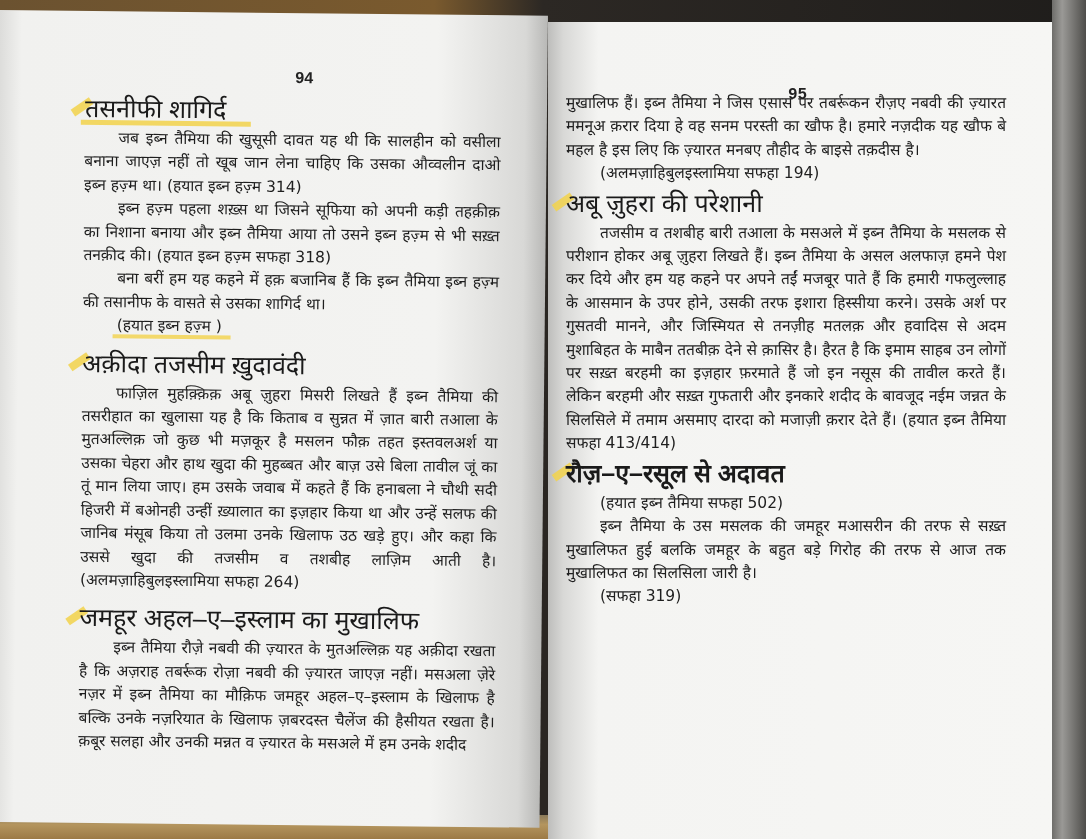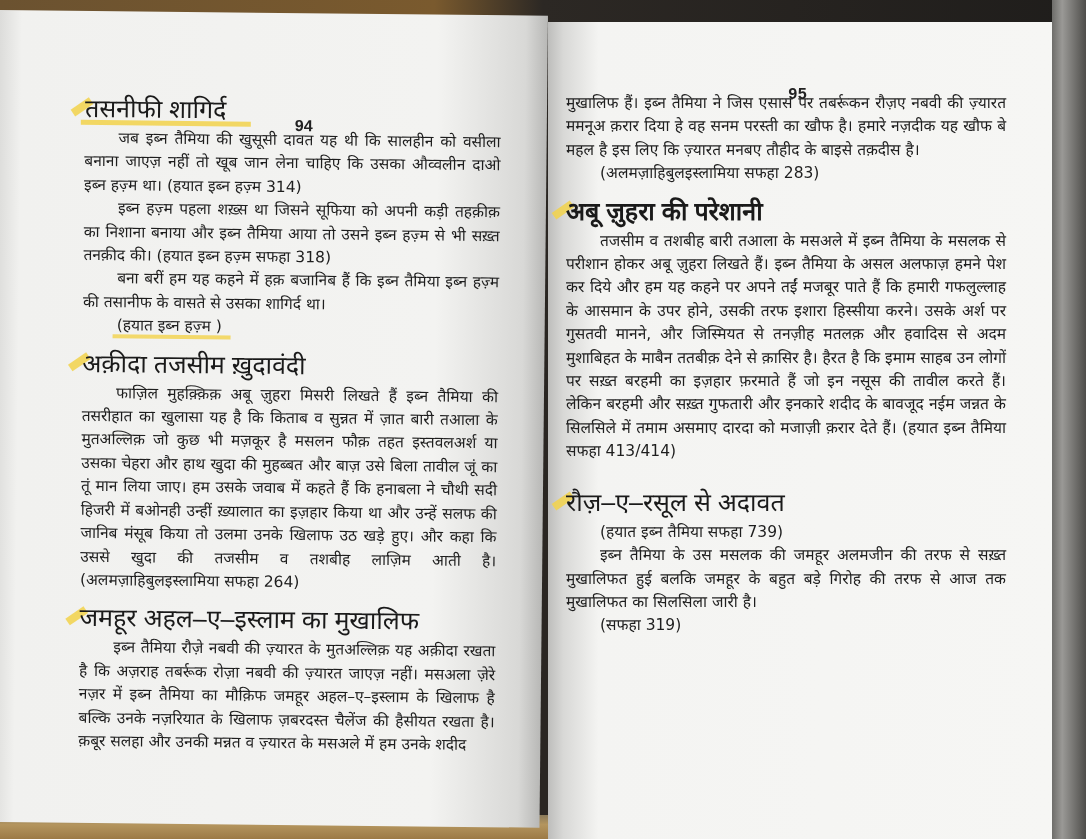--- a/index.html
+++ b/index.html
@@ -55,21 +55,21 @@
   .cite { font-size:15.5px; line-height:23.4px; margin:0; padding-left:34px; color:#1e1e1e; position:relative; display:block; }
   .cite-underline { position:absolute; left:30px; bottom:0; width:118px; height:4px; background:#f2d24a; opacity:0.8; }
 </style>
 </head>
 <body>
 
 <div class="cover-top"></div>
 <div class="cover-bottom"></div>
 
 <div class="page-left">
-  <div class="page-number" style="left:296px; top:56px;margin-top:48px;">94</div>
+  <div class="page-number" style="left:296px; top:56px;">94</div>
 
   <div class="content" style="left:86px; top:80px; width:416px;">
 
     <div class="heading">
       <span class="hl"></span>
       <span class="hl-under" style="width:170px;"></span>
       <span style="position:relative;">तसनीफी शागिर्द</span>
     </div>
     <p class="para indent">जब इब्न तैमिया की खुसूसी दावत यह थी कि सालहीन को वसीला बनाना जाएज़ नहीं तो खूब जान लेना चाहिए कि उसका औव्वलीन दाओ इब्न हज़्म था। (हयात इब्न हज़्म 314)</p>
     <p class="para indent">इब्न हज़्म पहला शख़्स था जिसने सूफिया को अपनी कड़ी तहक़ीक़ का निशाना बनाया और इब्न तैमिया आया तो उसने इब्न हज़्म से भी सख़्त तनक़ीद की। (हयात इब्न हज़्म सफहा 318)</p>
@@ -92,31 +92,31 @@
     <p class="para indent">इब्न तैमिया रौज़े नबवी की ज़्यारत के मुतअल्लिक़ यह अक़ीदा रखता है कि अज़राह तबर्रूक रोज़ा नबवी की ज़्यारत जाएज़ नहीं। मसअला ज़ेरे नज़र में इब्न तैमिया का मौक़िफ जमहूर अहल–ए–इस्लाम के खिलाफ है बल्कि उनके नज़रियात के खिलाफ ज़बरदस्त चैलेंज की हैसीयत रखता है। क़बूर सलहा और उनकी मन्नत व ज़्यारत के मसअले में हम उनके शदीद</p>
   </div>
 </div>
 
 <div class="page-right">
   <div class="page-number" style="left:240px; top:64px;font-family:Liberation Mono, monospace;">95</div>
 
   <div class="content" style="left:18px; top:70px; width:440px;">
 
     <p class="para">मुखालिफ हैं। इब्न तैमिया ने जिस एसास पर तबर्रूकन रौज़ए नबवी की ज़्यारत ममनूअ क़रार दिया हे वह सनम परस्ती का खौफ है। हमारे नज़दीक यह खौफ बे महल है इस लिए कि ज़्यारत मनबए तौहीद के बाइसे तक़दीस है।</p>
-    <span class="cite">(अलमज़ाहिबुलइस्लामिया सफहा 283)</span>
+    <span class="cite">(अलमज़ाहिबुलइस्लामिया सफहा 194)</span>
 
-    <div class="heading" style="margin-top:8px;font-weight:bold;">
+    <div class="heading" style="">
       <span class="hl"></span>
       <span style="position:relative;">अबू ज़ुहरा की परेशानी</span>
     </div>
     <p class="para indent">तजसीम व तशबीह बारी तआला के मसअले में इब्न तैमिया के मसलक से परीशान होकर अबू ज़ुहरा लिखते हैं। इब्न तैमिया के असल अलफाज़ हमने पेश कर दिये और हम यह कहने पर अपने तईं मजबूर पाते हैं कि हमारी गफलुल्लाह के आसमान के उपर होने, उसकी तरफ इशारा हिस्सीया करने। उसके अर्श पर गुसतवी मानने, और जिस्मियत से तनज़ीह मतलक़ और हवादिस से अदम मुशाबिहत के माबैन ततबीक़ देने से क़ासिर है। हैरत है कि इमाम साहब उन लोगों पर सख़्त बरहमी का इज़हार फ़रमाते हैं जो इन नसूस की तावील करते हैं। लेकिन बरहमी और सख़्त गुफतारी और इनकारे शदीद के बावजूद नईम जन्नत के सिलसिले में तमाम असमाए दारदा को मजाज़ी क़रार देते हैं। (हयात इब्न तैमिया सफहा 413/414)</p>
 
-    <div class="heading" style="margin-top:21px;">
+    <div class="heading" style="margin-top:0;font-weight:bold;">
       <span class="hl"></span>
       <span style="position:relative;">रौज़–ए–रसूल से अदावत</span>
     </div>
-    <span class="cite">(हयात इब्न तैमिया सफहा 739)</span>
-    <p class="para indent">इब्न तैमिया के उस मसलक की जमहूर अलमजीन की तरफ से सख़्त मुखालिफत हुई बलकि जमहूर के बहुत बड़े गिरोह की तरफ से आज तक मुखालिफत का सिलसिला जारी है।</p>
+    <span class="cite">(हयात इब्न तैमिया सफहा 502)</span>
+    <p class="para indent">इब्न तैमिया के उस मसलक की जमहूर मआसरीन की तरफ से सख़्त मुखालिफत हुई बलकि जमहूर के बहुत बड़े गिरोह की तरफ से आज तक मुखालिफत का सिलसिला जारी है।</p>
     <span class="cite">(सफहा 319)</span>
   </div>
 </div>
 
 <div class="right-edge"></div>
 
 </body></html>

